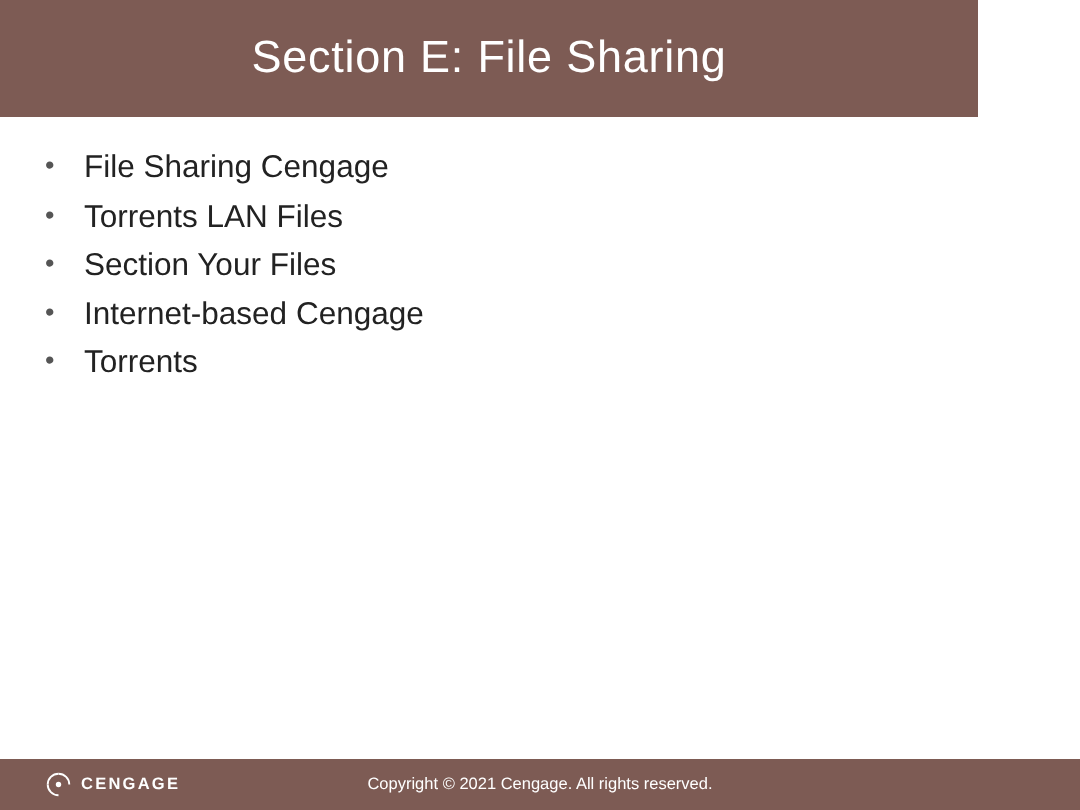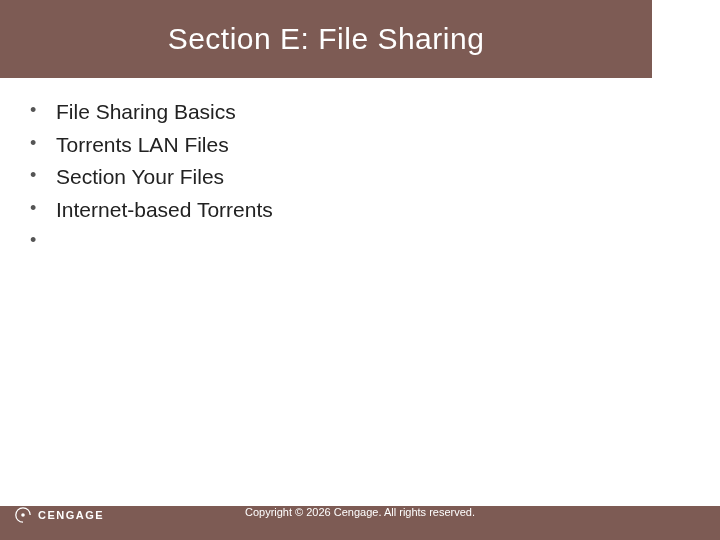--- a/index.html
+++ b/index.html
@@ -55,23 +55,23 @@
     padding-top: 1px;
   }
   .footer {
     position: absolute;
     left: 0;
     bottom: 0;
     width: 720px;
     height: 34px;
     background: #7d5b54;
     display: flex;
-    align-items: flex-start;
+    align-items: center;
     box-sizing: border-box;
-    padding-left: 14px;
+    padding-left: 30px;
   }
   .footer .logo {
     display: flex;
     align-items: center;
     gap: 6px;
   }
   .footer .brand-text {
     color: #ffffff;
     font-size: 11px;
     letter-spacing: 1.5px;
@@ -94,50 +94,51 @@
 <div class="slide">
 
   <div class="header">
     <h1>Section E: File Sharing</h1>
   </div>
 
   <div class="content">
     <ul>
       <li>
         <span class="bullet-dot">•</span>
-        <span>File Sharing Basics</span>
+        <span>File Sharing Cengage</span>
       </li>
       <li>
         <span class="bullet-dot">•</span>
         <span>Torrents LAN Files</span>
       </li>
       <li>
         <span class="bullet-dot">•</span>
         <span>Section Your Files</span>
       </li>
       <li>
         <span class="bullet-dot">•</span>
-        <span>Internet-based Torrents</span>
+        <span>Internet-based Cengage</span>
       </li>
       <li>
         <span class="bullet-dot">•</span>
+        <span>Torrents</span>
       </li>
     </ul>
   </div>
 
   <div class="footer">
     <div class="logo">
       <span class="brand-icon">
         <svg width="18" height="18" viewBox="0 0 20 20">
           <g fill="none" stroke="#ffffff" stroke-width="1.4">
             <path d="M10 2 A8 8 0 0 0 2 10"></path>
             <path d="M10 2 A8 8 0 0 1 18 10"></path>
             <path d="M2 10 A8 8 0 0 0 10 18"></path>
             <circle cx="10" cy="10" r="2" fill="#ffffff" stroke="none"></circle>
           </g>
         </svg>
       </span>
       <span class="brand-text">CENGAGE</span>
     </div>
-    <div class="copyright">Copyright © 2026 Cengage. All rights reserved.</div>
+    <div class="copyright">Copyright © 2021 Cengage. All rights reserved.</div>
   </div>
 
 </div>
 
 </body></html>

